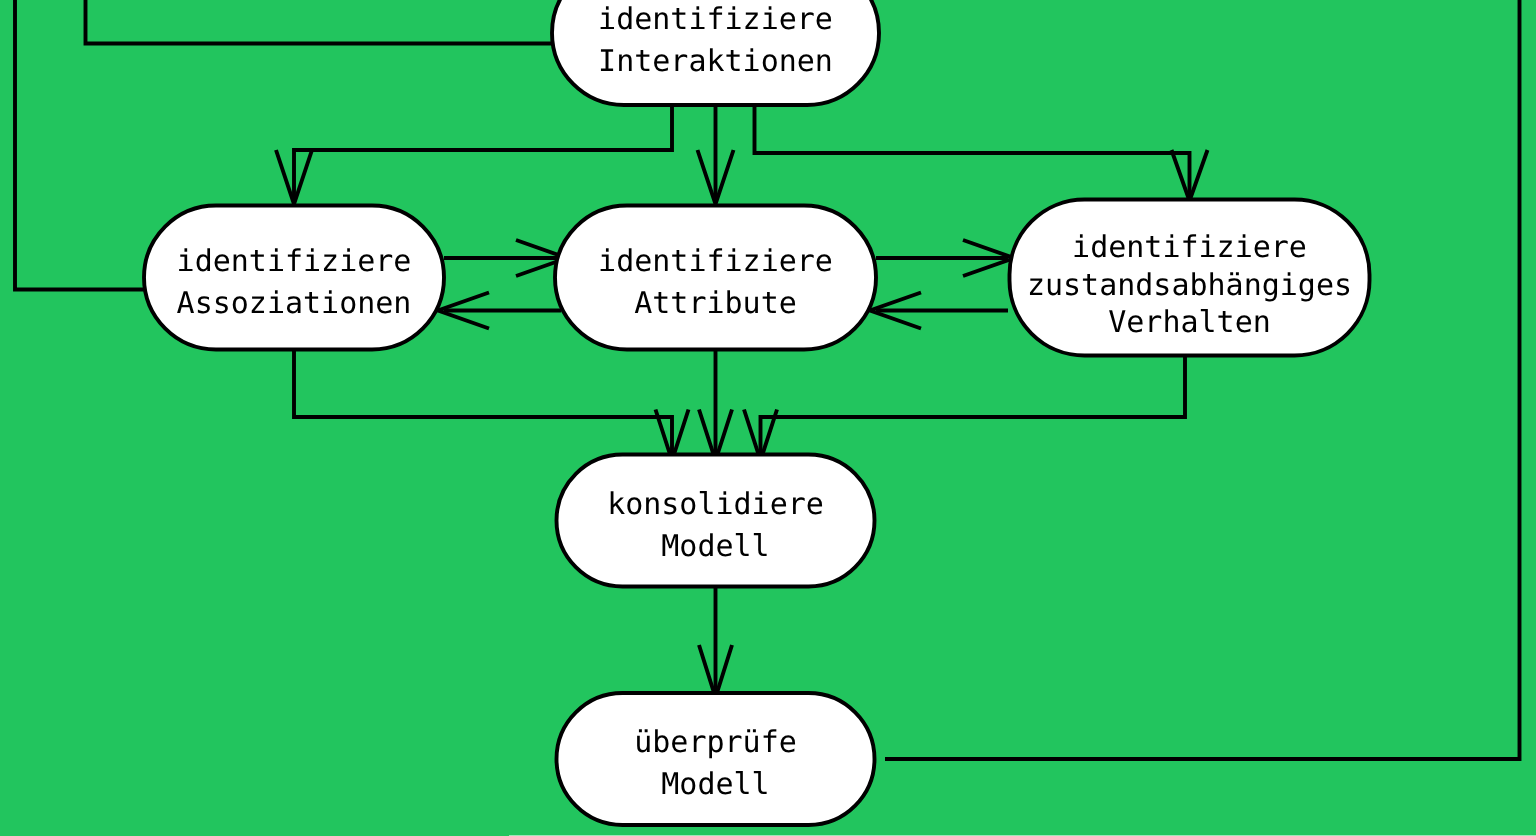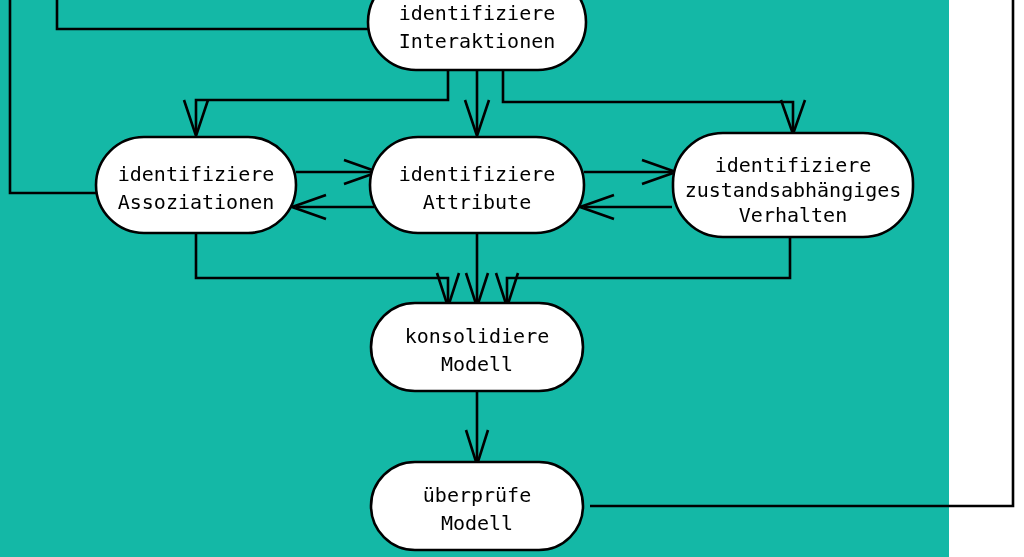--- a/index.html
+++ b/index.html
@@ -8,23 +8,23 @@
     background: #ffffff;
   }
   body {
     width: 1024px;
     height: 557px;
     overflow: hidden;
     font-family: "DejaVu Sans Mono", monospace;
   }
   #diagram-root {
     position: relative;
-    width: 949px;
+    width: 1024px;
     height: 557px;
-    background: #14b8a6;
+    background: #22c55e;
   }
   svg#flow {
     display: block;
     width: 1024px;
     height: 557px;
   }
   .node-shape {
     fill: #ffffff;
     stroke: #000000;
     stroke-width: 2.6;

